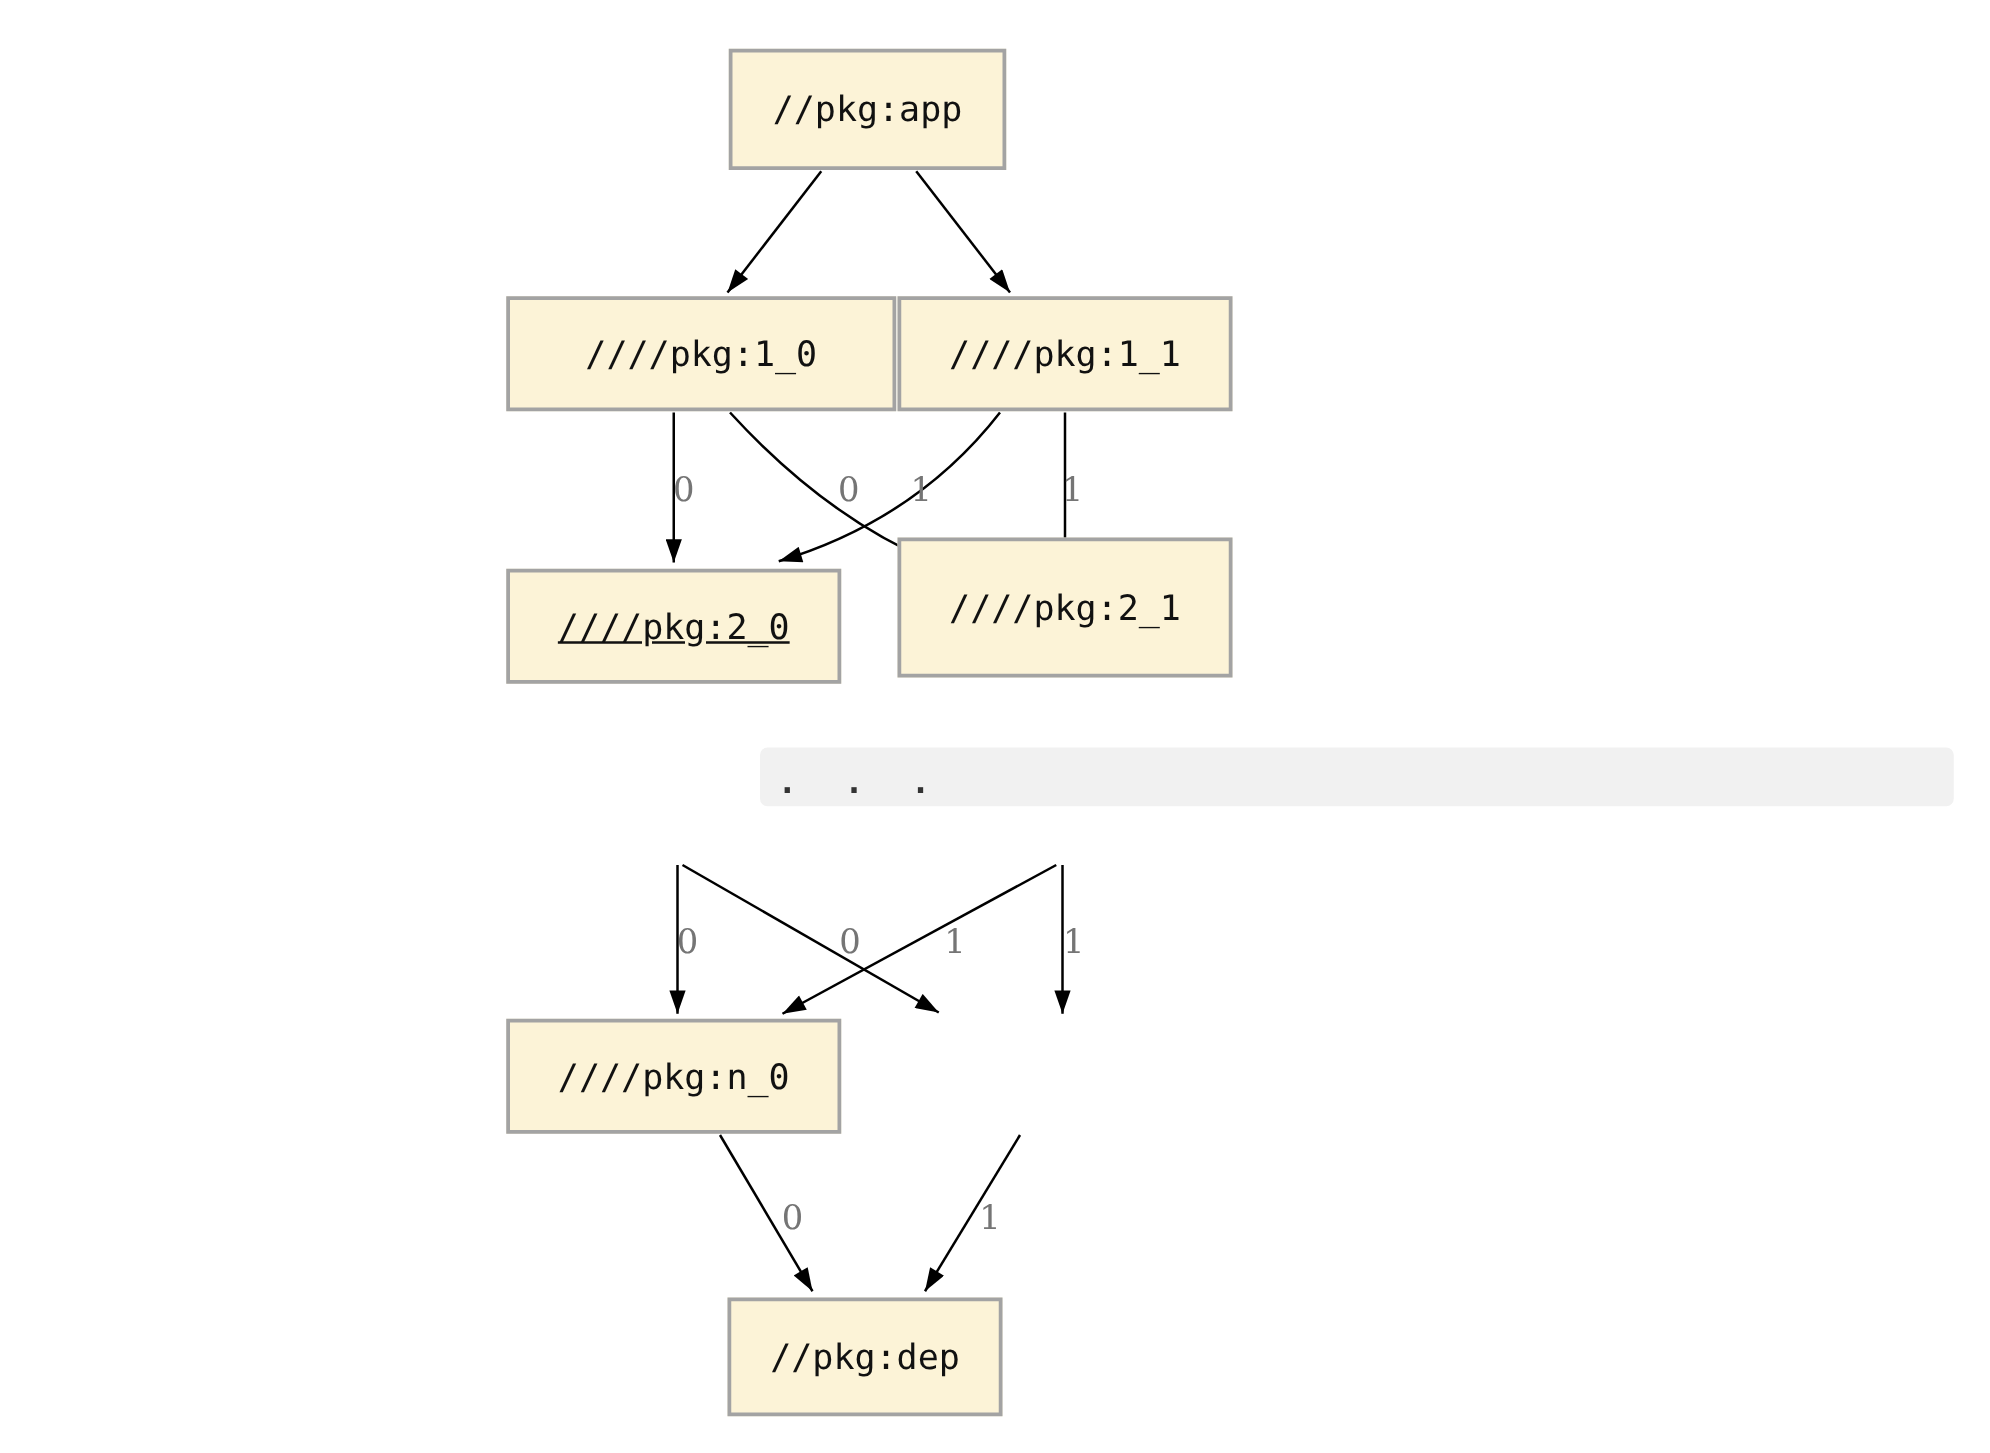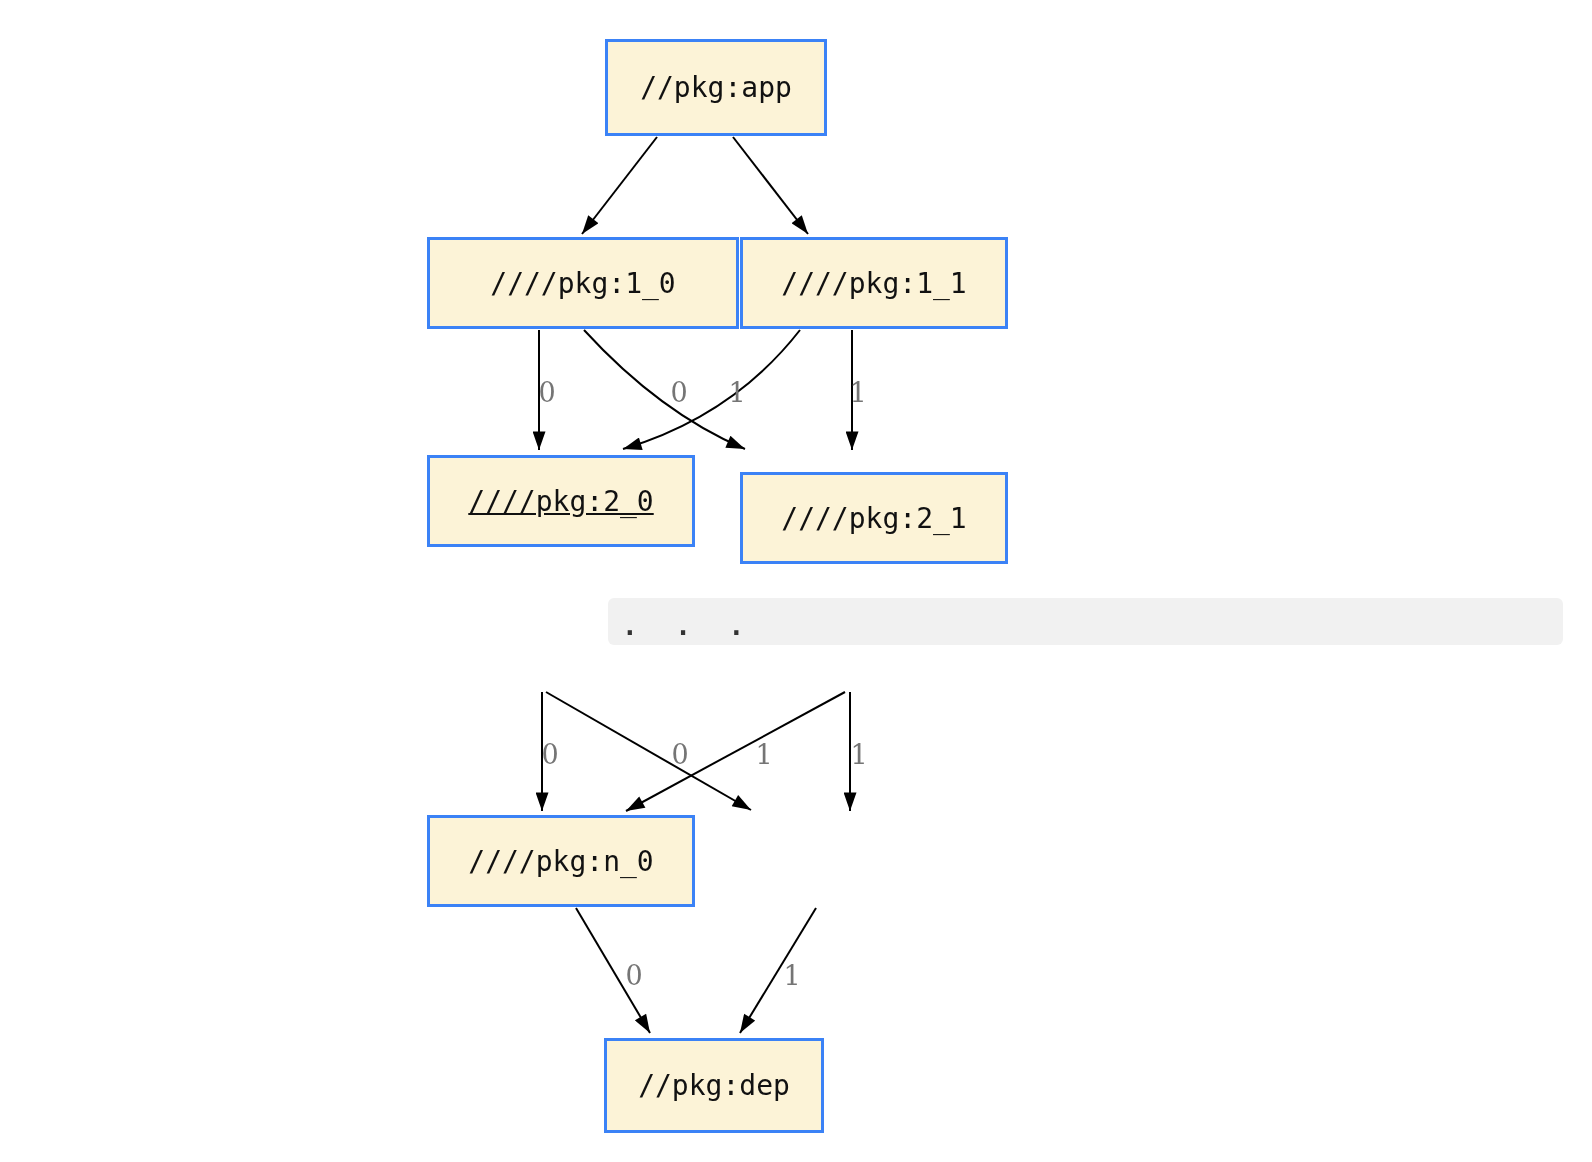--- a/index.html
+++ b/index.html
@@ -24,35 +24,34 @@
   }
   .edge {
     fill: none;
     stroke: #000000;
     stroke-width: 2;
   }
   .node {
     position: absolute;
     box-sizing: border-box;
     background: #fcf3d7;
-    border: 3px solid #3b82f6;
+    border: 3px solid #a3a3a3;
     display: flex;
     align-items: center;
     justify-content: center;
     font-family: "DejaVu Sans Mono", "Liberation Mono", monospace;
     font-size: 28px;
     color: #111111;
     white-space: nowrap;
-    margin-left: 22px;
   }
   .node-app  { left: 583px; top: 39px;   width: 222px; height: 97px; }
   .node-1_0  { left: 405px; top: 237px;  width: 312px; height: 92px; }
   .node-1_1  { left: 718px; top: 237px;  width: 268px; height: 92px; }
   .node-2_0  { left: 405px; top: 455px;  width: 268px; height: 92px; text-decoration: underline; }
-  .node-2_1  { left: 718px; top: 472px;  width: 268px; height: 92px; }
+  .node-2_1  { left: 718px; top: 430px;  width: 268px; height: 112px; }
   .node-n_0  { left: 405px; top: 815px;  width: 268px; height: 92px; }
   .node-n_1  { left: 718px; top: 815px;  width: 268px; height: 92px; }
   .node-dep  { left: 582px; top: 1038px; width: 220px; height: 95px; }
   .elabel {
     position: absolute;
     transform: translate(-50%, -50%);
     font-family: "DejaVu Serif", "Liberation Serif", serif;
     font-size: 27px;
     color: #757575;
     line-height: 1;

